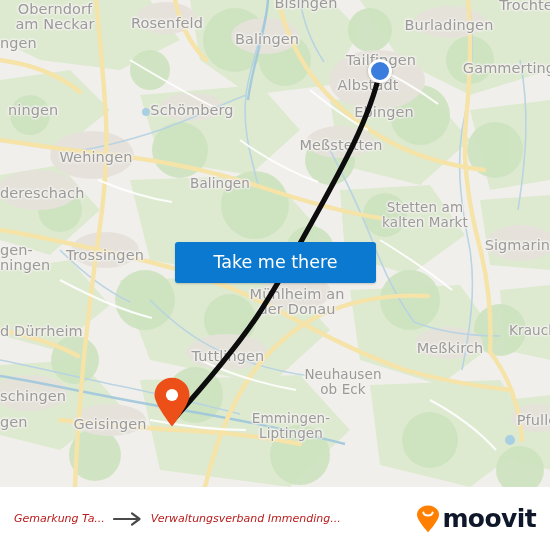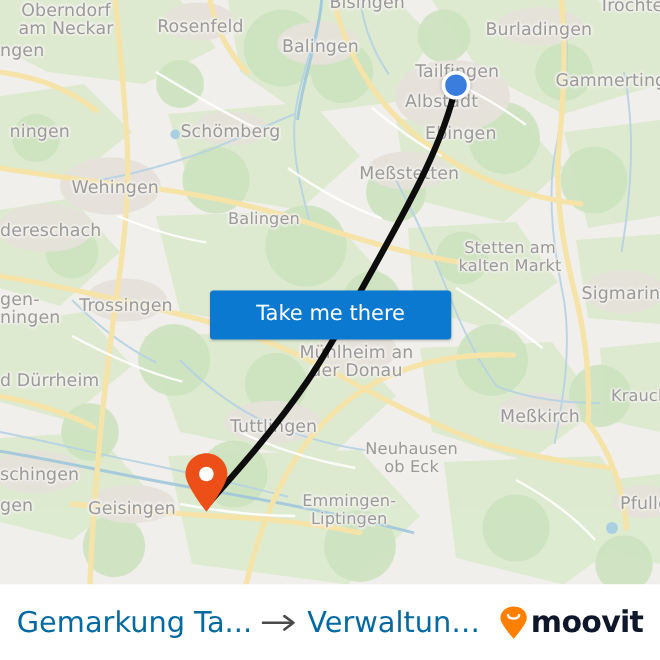--- a/index.html
+++ b/index.html
@@ -87,26 +87,27 @@
     background:#ffffff;
     display:flex;align-items:center;
     padding:0 14px;
     box-sizing:border-box;
   }
   #trip{
     display:flex;align-items:center;gap:8px;
     flex:1 1 auto;min-width:0;
   }
   .trip-ep{
-    color:#0369a1;
-    font-family:"DejaVu Sans", sans-serif;
-    font-size:24px;
+    color:#b91c1c;
+    font-family:"DejaVu Sans", sans-serif;
+    font-size:11px;
     white-space:nowrap;
     overflow:hidden;
     text-overflow:ellipsis;
+    font-style:italic;
   }
   #trip-origin{flex:0 0 auto;}
   #trip-dest{flex:0 1 auto;}
   #trip-arrow{flex:0 0 auto;display:block;}
   #brand{display:flex;align-items:center;gap:2px;flex:0 0 auto;margin-left:10px;}
   #brand-text{
     color:#0f172a;
     font-family:"DejaVu Sans", sans-serif;
     font-size:25px;
     font-weight:bold;
@@ -265,21 +266,21 @@
         <div class="place c big" style="left: 509px; top: 61px;">Gammerting</div>
         <div class="place c big" style="left: 96px; top: 150px;">Wehingen</div>
         <div class="place big" style="left: 0px; top: 186px;">dereschach</div>
         <div class="place c" style="left: 220px; top: 176px;">Balingen</div>
         <div class="place c big" style="left: 105px; top: 248px;">Trossingen</div>
         <div class="place big" style="left: 0px; top: 243px;">gen-
 ningen</div>
         <div class="place c" style="left: 425px; top: 200px;">Stetten am
 kalten Markt</div>
         <div class="place c big" style="left: 522px; top: 238px;">Sigmaring</div>
-        <div class="place big" style="left: 0px; top: 311px;">d Dürrheim</div>
+        <div class="place big" style="left: 0px; top: 324px;">d Dürrheim</div>
         <div class="place c big" style="left: 297px; top: 287px;">Mühlheim an
 der Donau</div>
         <div class="place c big" style="left: 228px; top: 349px;">Tuttlingen</div>
         <div class="place c big" style="left: 450px; top: 341px;">Meßkirch</div>
         <div class="place c" style="left: 533px; top: 323px;">Krauch</div>
         <div class="place c" style="left: 316px; top: 367px; margin-left: 27px;">Neuhausen
 ob Eck</div>
         <div class="place c" style="left: 291px; top: 411px;">Emmingen-
 Liptingen</div>
         <div class="place c big" style="left: 537px; top: 413px;">Pfulle</div>

